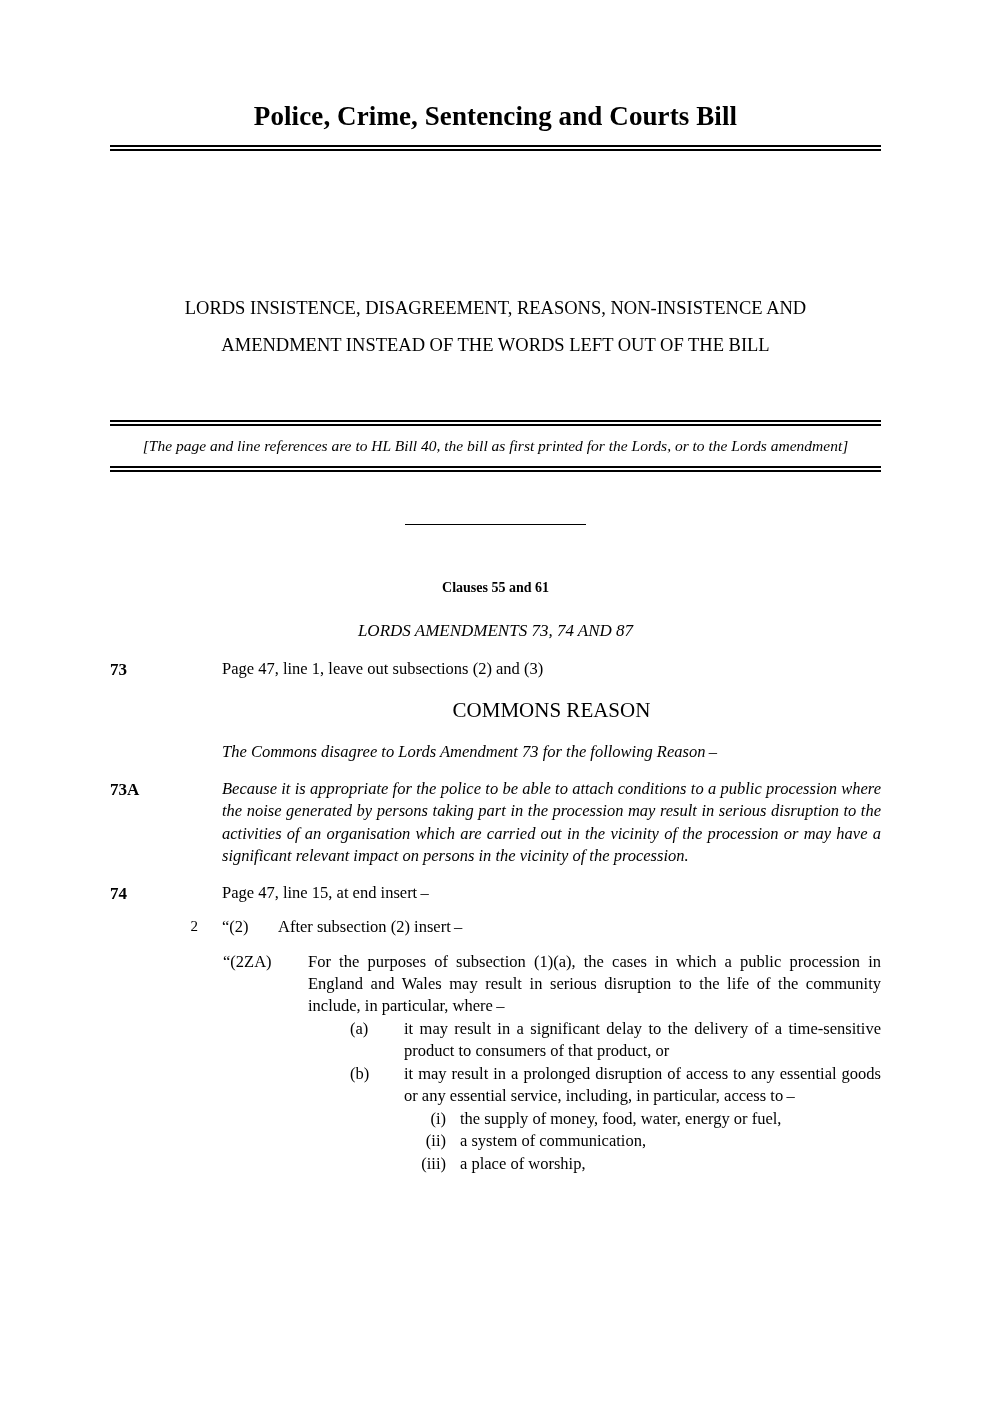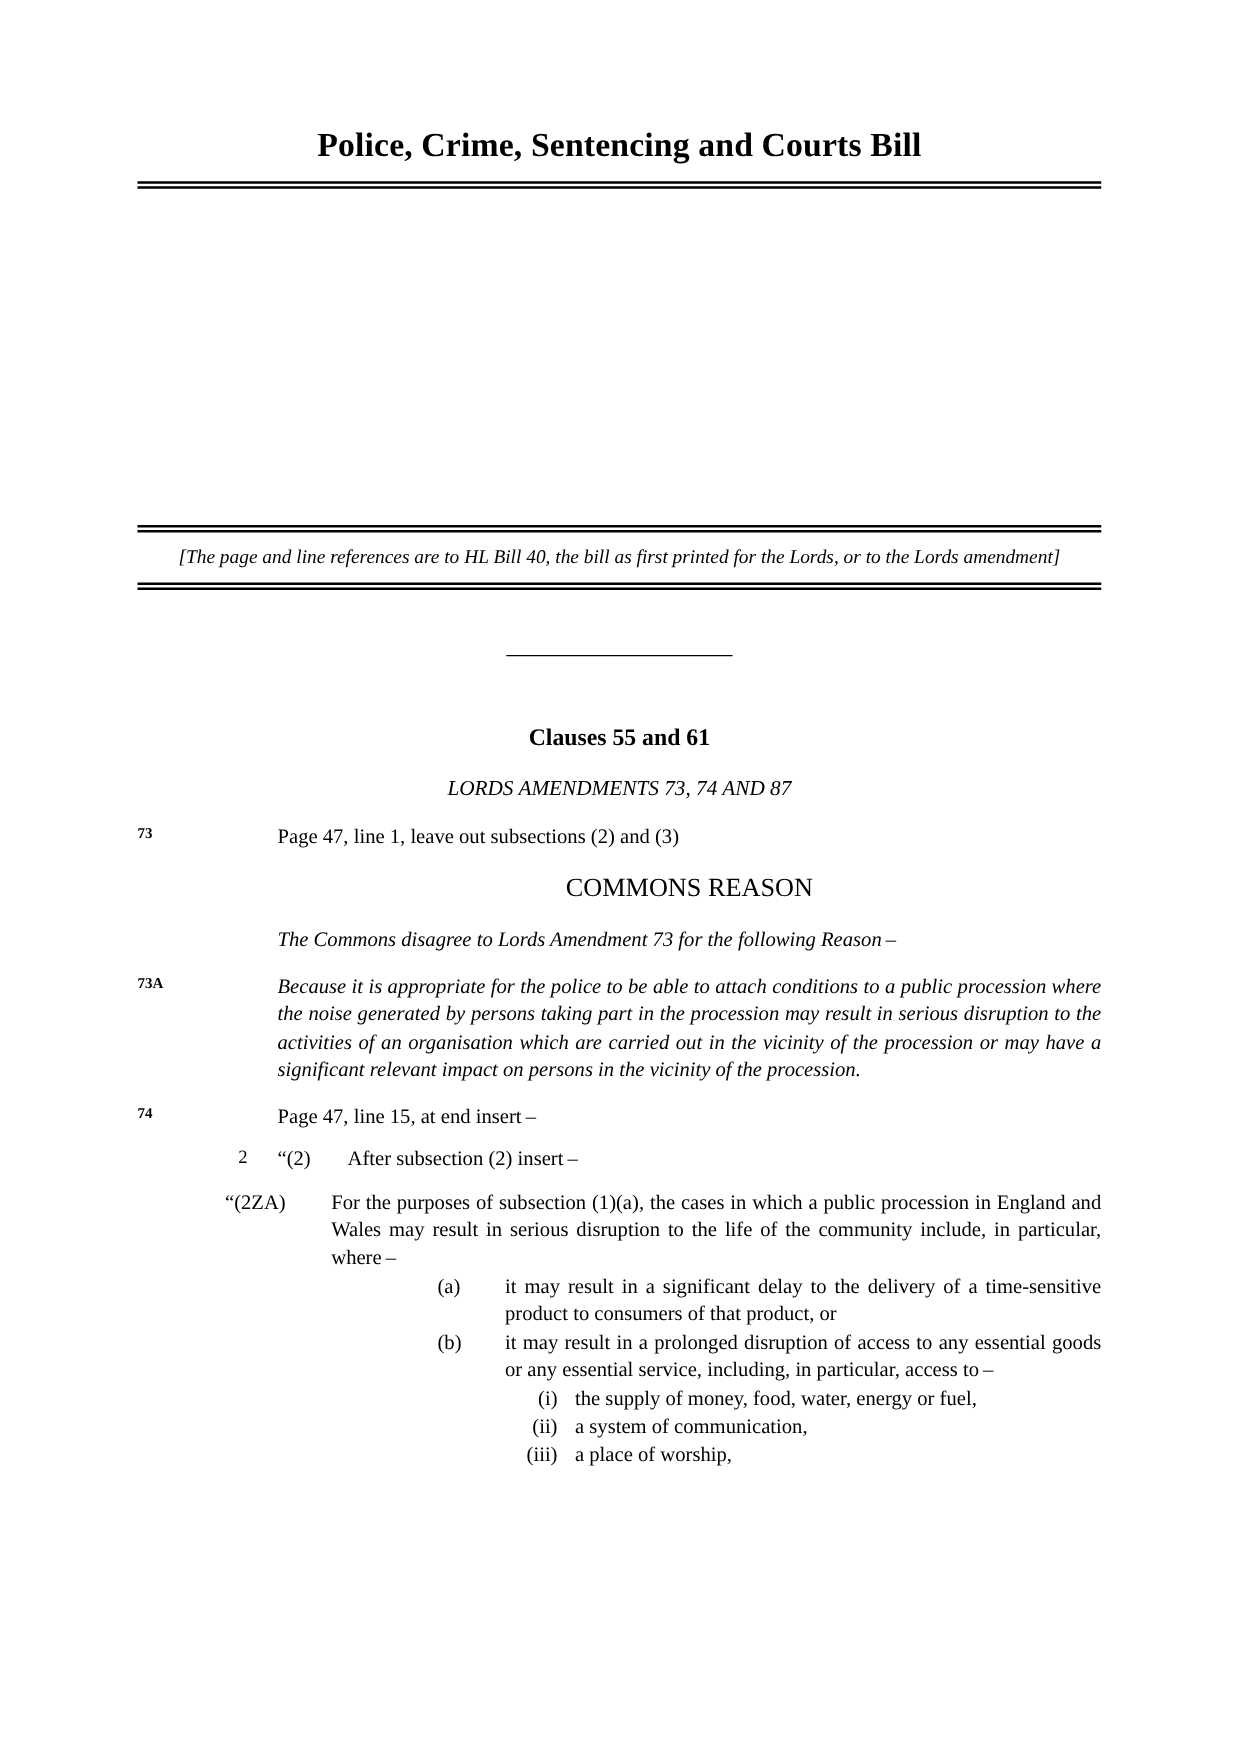--- a/index.html
+++ b/index.html
@@ -89,21 +89,21 @@
     border-top: 1.4px solid #000;
   }
 
   
   .clauses-heading {
     position: absolute;
     left: 110px;
     top: 580px;
     width: 771px;
     text-align: center;
-    font-size: 19px;
+    font-size: 14px;
     font-weight: bold;
   }
   .amendments-heading {
     position: absolute;
     left: 110px;
     top: 621px;
     width: 771px;
     text-align: center;
     font-size: 17px;
     font-style: italic;
@@ -120,21 +120,21 @@
   .amend-row {
     position: relative;
     min-height: 1px;
   }
   .amend-num {
     position: absolute;
     left: 0;
     top: 0;
     width: 96px;
     font-weight: bold;
-    font-size: 12px;
+    font-size: 17px;
     line-height: 1.36;
   }
   .amend-body {
     margin-left: 112px;
     line-height: 1.36;
   }
   .just {
     text-align: justify;
     text-justify: inter-word;
   }
@@ -171,21 +171,21 @@
   .q-lvl1 .mark {
     position: absolute;
     left: 0;
     top: 0;
     width: 44px;
   }
   .q-lvl1 .txt { margin-left: 56px; }
 
   .q-lvl2 {
     position: relative;
-    margin-left: 70px;
+    margin-left: 113px;
     line-height: 1.36;
   }
   .q-lvl2 .mark {
     position: absolute;
     left: 0;
     top: 0;
     width: 74px;
   }
   .q-lvl2 .txt { margin-left: 85px; }
 
@@ -235,20 +235,24 @@
 </head>
 <body>
 
 <div class="page">
 
   <div class="title-block">
     <h1 class="doc-title">Police, Crime, Sentencing and Courts Bill</h1>
     <div class="rule-double"></div>
   </div>
 
+  <div class="subtitle">
+    <div>LORDS INSISTENCE, DISAGREEMENT, REASONS, NON-INSISTENCE AND</div>
+    <div>AMENDMENT INSTEAD OF THE WORDS LEFT OUT OF THE BILL</div>
+  </div>
 
   <div class="note-box">
     <div class="note-rule-top"></div>
     <div class="note-text">[The page and line references are to HL Bill 40, the bill as first printed for the Lords, or to the Lords amendment]</div>
     <div class="note-rule-bottom"></div>
   </div>
 
   <div class="short-divider"></div>
 
   <div class="clauses-heading">Clauses 55 and 61</div>

